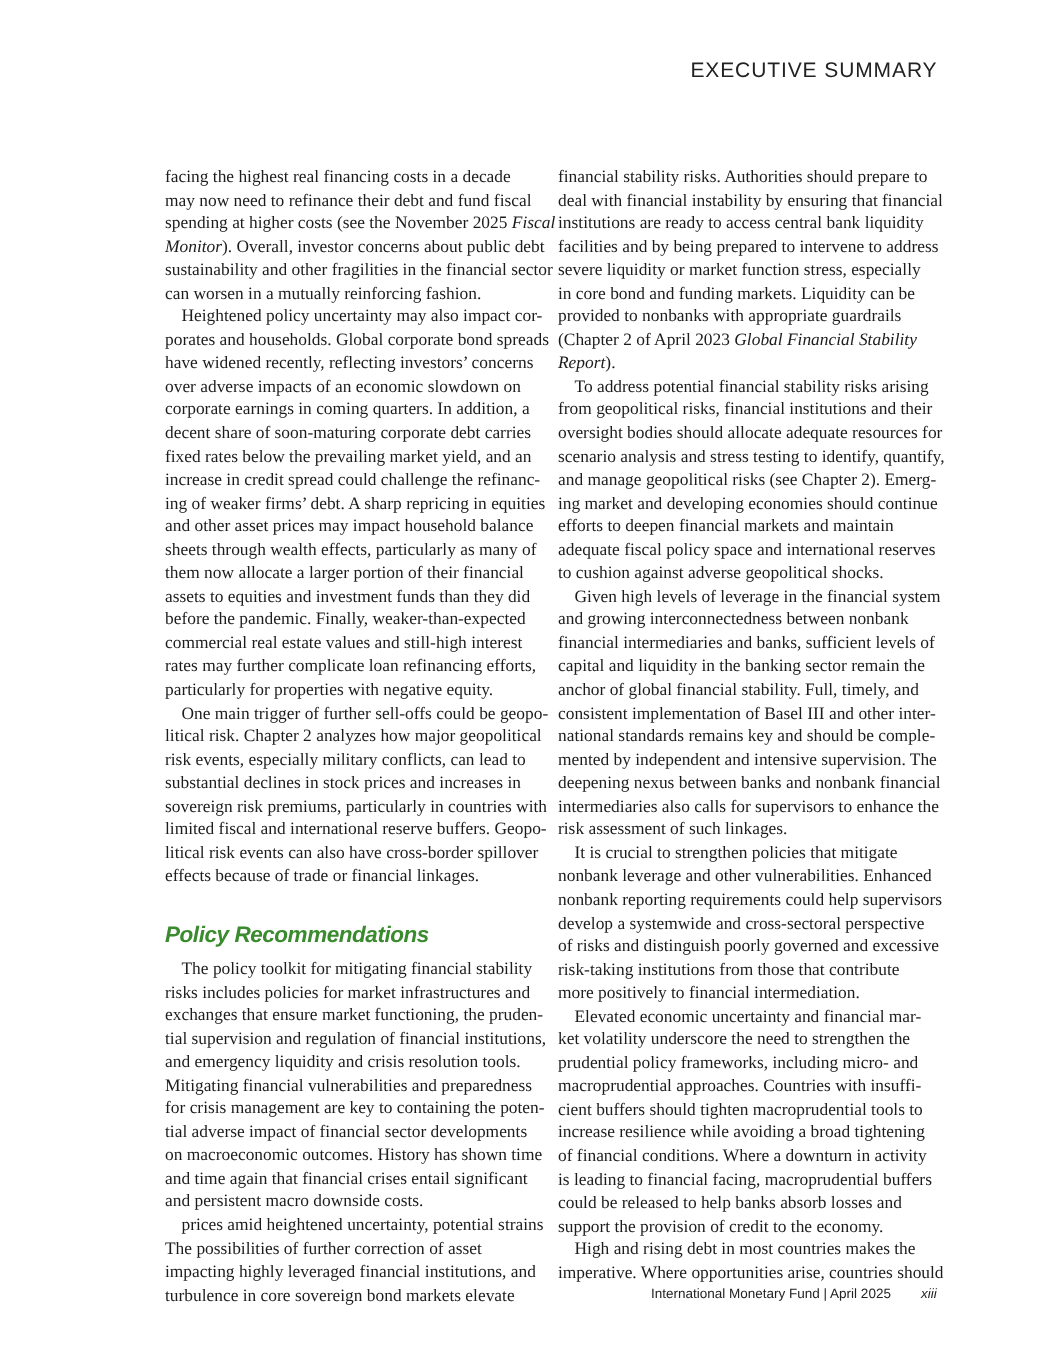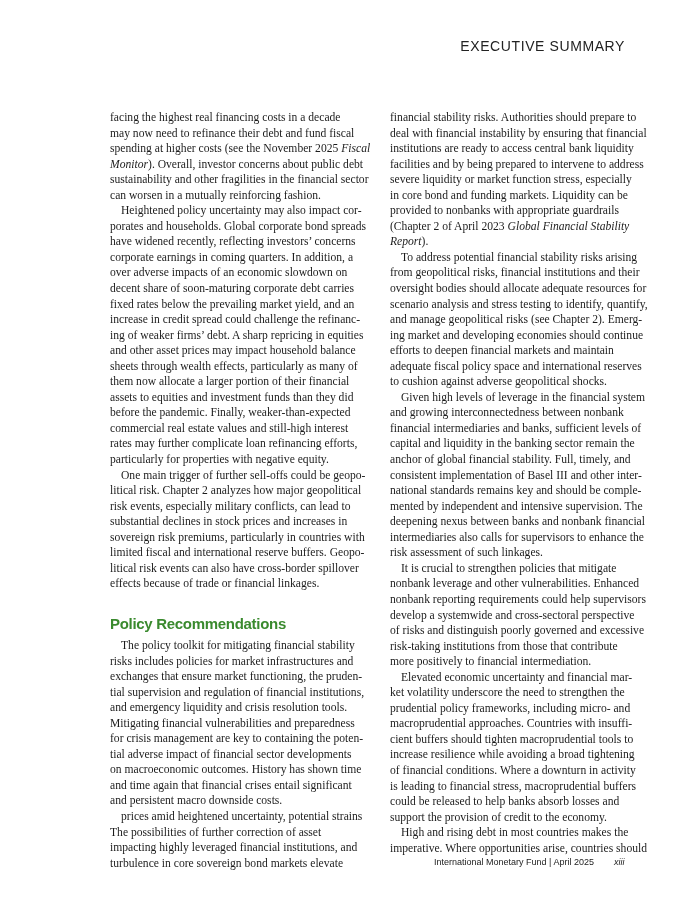--- a/index.html
+++ b/index.html
@@ -10,27 +10,27 @@
     font-family: "Liberation Sans", sans-serif; font-size: 14px; letter-spacing: 0.6px;
     color: #222; text-transform: uppercase;
   }
   .col {
     position: absolute; top: 86px; width: 262px;
     font-family: "Liberation Serif", serif; font-size: 11.6px; line-height: 15.55px;
     color: #1c1c1c;
     margin-top: 24px;
   }
   .col.left { left: 110px; }
-  .col.right { left: 390px; width: 262px; }
+  .col.right { left: 372px; width: 262px; }
   .para { margin: 0; }
   .para .ln { display: block; white-space: nowrap; }
   .para.indent .ln:first-child { text-indent: 11px; }
   .section-heading {
     font-family: "Liberation Sans", sans-serif; font-weight: bold; font-size: 15px;
-    color: #3a8a2e; letter-spacing: -0.3px; margin: 23px 0 5px 0; line-height: 18px;
+    color: #3a8a2e; letter-spacing: -0.3px; margin: 23px 0 5px 0; line-height: 18px; font-style: italic;
   }
   i { }
   .footer {
     position: absolute; top: 857px; left: 434px;
     font-family: "Liberation Sans", sans-serif; font-size: 9px; color: #222;
   }
   .folio {
     position: absolute; top: 857px; left: 614px;
     font-family: "Liberation Sans", sans-serif; font-size: 9px; font-style: italic; color: #222;
   }
@@ -48,22 +48,22 @@
       <span class="ln">may now need to refinance their debt and fund fiscal</span>
       <span class="ln"><span>spending at higher costs (see the November 2025 </span><i>Fiscal</i></span>
       <span class="ln"><i>Monitor</i><span>). Overall, investor concerns about public debt</span></span>
       <span class="ln">sustainability and other fragilities in the financial sector</span>
       <span class="ln">can worsen in a mutually reinforcing fashion.</span>
     </p>
     <p class="para indent">
       <span class="ln">Heightened policy uncertainty may also impact cor-</span>
       <span class="ln">porates and households. Global corporate bond spreads</span>
       <span class="ln">have widened recently, reflecting investors’ concerns</span>
+      <span class="ln">over adverse impacts of an economic slowdown on</span>
       <span class="ln">corporate earnings in coming quarters. In addition, a</span>
-      <span class="ln">over adverse impacts of an economic slowdown on</span>
       <span class="ln">decent share of soon-maturing corporate debt carries</span>
       <span class="ln">fixed rates below the prevailing market yield, and an</span>
       <span class="ln">increase in credit spread could challenge the refinanc-</span>
       <span class="ln">ing of weaker firms’ debt. A sharp repricing in equities</span>
       <span class="ln">and other asset prices may impact household balance</span>
       <span class="ln">sheets through wealth effects, particularly as many of</span>
       <span class="ln">them now allocate a larger portion of their financial</span>
       <span class="ln">assets to equities and investment funds than they did</span>
       <span class="ln">before the pandemic. Finally, weaker-than-expected</span>
       <span class="ln">commercial real estate values and still-high interest</span>
@@ -150,21 +150,21 @@
       <span class="ln">more positively to financial intermediation.</span>
     </p>
     <p class="para indent">
       <span class="ln">Elevated economic uncertainty and financial mar-</span>
       <span class="ln">ket volatility underscore the need to strengthen the</span>
       <span class="ln">prudential policy frameworks, including micro- and</span>
       <span class="ln">macroprudential approaches. Countries with insuffi-</span>
       <span class="ln">cient buffers should tighten macroprudential tools to</span>
       <span class="ln">increase resilience while avoiding a broad tightening</span>
       <span class="ln">of financial conditions. Where a downturn in activity</span>
-      <span class="ln">is leading to financial stress, macroprudential buffers</span>
+      <span class="ln">is leading to financial facing, macroprudential buffers</span>
       <span class="ln">could be released to help banks absorb losses and</span>
       <span class="ln">support the provision of credit to the economy.</span>
     </p>
     <p class="para indent">
       <span class="ln">High and rising debt in most countries makes the</span>
       <span class="ln">imperative. Where opportunities arise, countries should</span>
     </p>
   </div>
 
   <div class="footer">International Monetary Fund | April 2025</div>

